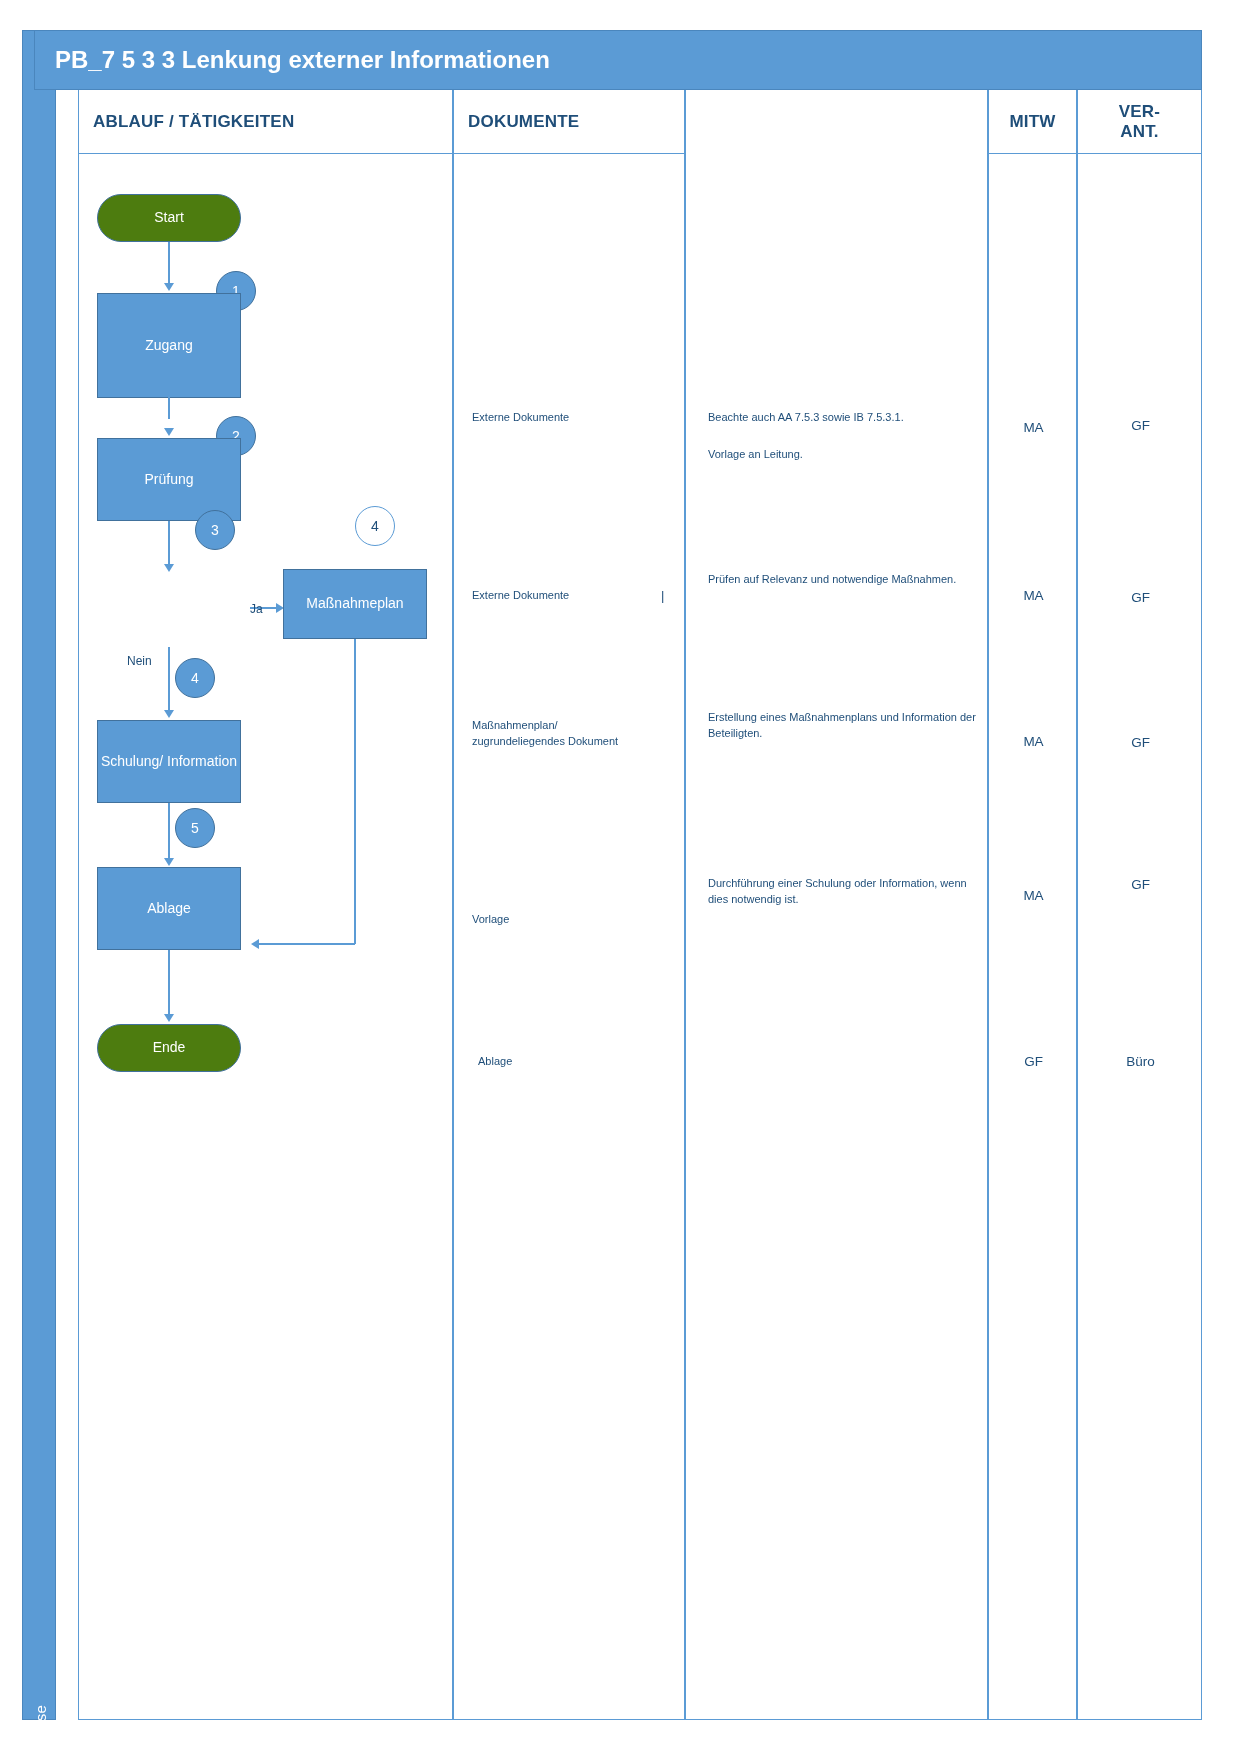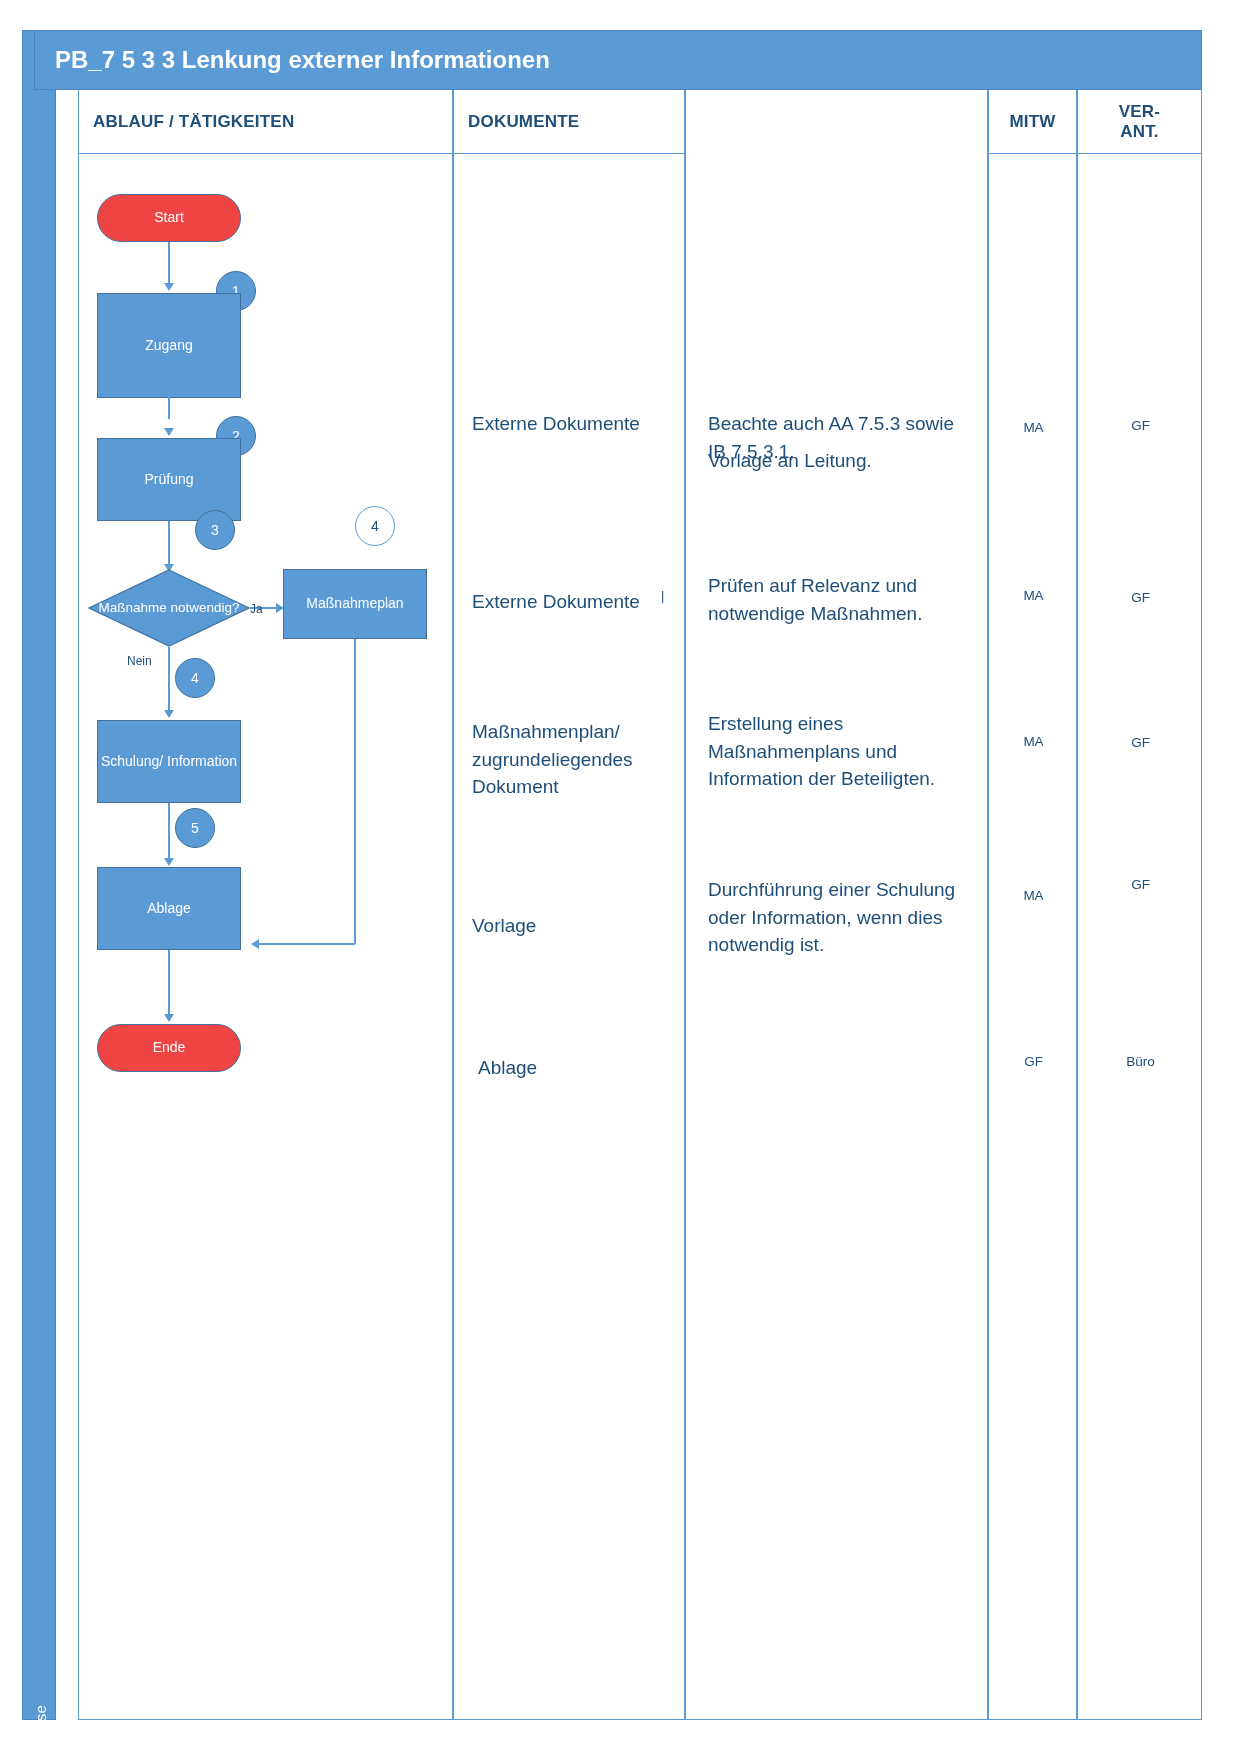--- a/index.html
+++ b/index.html
@@ -124,21 +124,21 @@
     box-sizing: border-box;
     color: #ffffff;
     font-size: 14px;
     display: flex;
     align-items: center;
     justify-content: center;
     text-align: center;
     line-height: 1.25;
   }
   .terminator {
-    background: #ef4444;
+    background: #4d7c0f;
     border: 1px solid #41719c;
     border-radius: 24px;
   }
   .process {
     background: #5b9bd5;
     border: 1px solid #41719c;
   }
   .decision-wrap {
     position: absolute;
   }
@@ -199,21 +199,21 @@
   .edge-label {
     position: absolute;
     color: #1f4e79;
     font-size: 12px;
   }
 
   
   .cell-text {
     position: absolute;
     color: #1f4e79;
-    font-size: 19px;
+    font-size: 11px;
     line-height: 1.45;
   }
   .cell-center {
     position: absolute;
     color: #1f4e79;
     font-size: 13.5px;
     text-align: center;
   }
   .tiny-mark {
     position: absolute;
@@ -254,26 +254,20 @@
         <div class="bubble" style="left:137px; top:262px;">2</div>
 
         <div class="shape process" style="left:18px; top:284px; width:144px; height:83px;">Prüfung</div>
 
         <div class="vline" style="left:89px; top:367px; height:48px;"></div>
         <div class="arrow-down" style="left:85px; top:410px;"></div>
 
         <div class="bubble" style="left:116px; top:356px;">3</div>
         <div class="bubble hollow" style="left:276px; top:352px;">4</div>
 
-        <div class="decision-wrap" style="left:9px; top:415px; width:162px; height:78px;">
-          <svg class="decision" viewBox="0 0 162 78" preserveAspectRatio="none">
-            <polygon points="81,1 161,39 81,77 1,39" fill="#5b9bd5" stroke="#41719c" stroke-width="1.2"></polygon>
-          </svg>
-          <div class="decision-text">Maßnahme notwendig?</div>
-        </div>
 
         <div class="hline" style="left:171px; top:453px; width:28px;"></div>
         <div class="arrow-right" style="left:197px; top:449px;"></div>
         <div class="edge-label" style="left:171px; top:448px;">Ja</div>
 
         <div class="shape process" style="left:204px; top:415px; width:144px; height:70px;">Maßnahmeplan</div>
 
         <div class="vline" style="left:275px; top:485px; height:305px;"></div>
         <div class="hline" style="left:180px; top:789px; width:96px;"></div>
         <div class="arrow-left" style="left:172px; top:785px;"></div>

